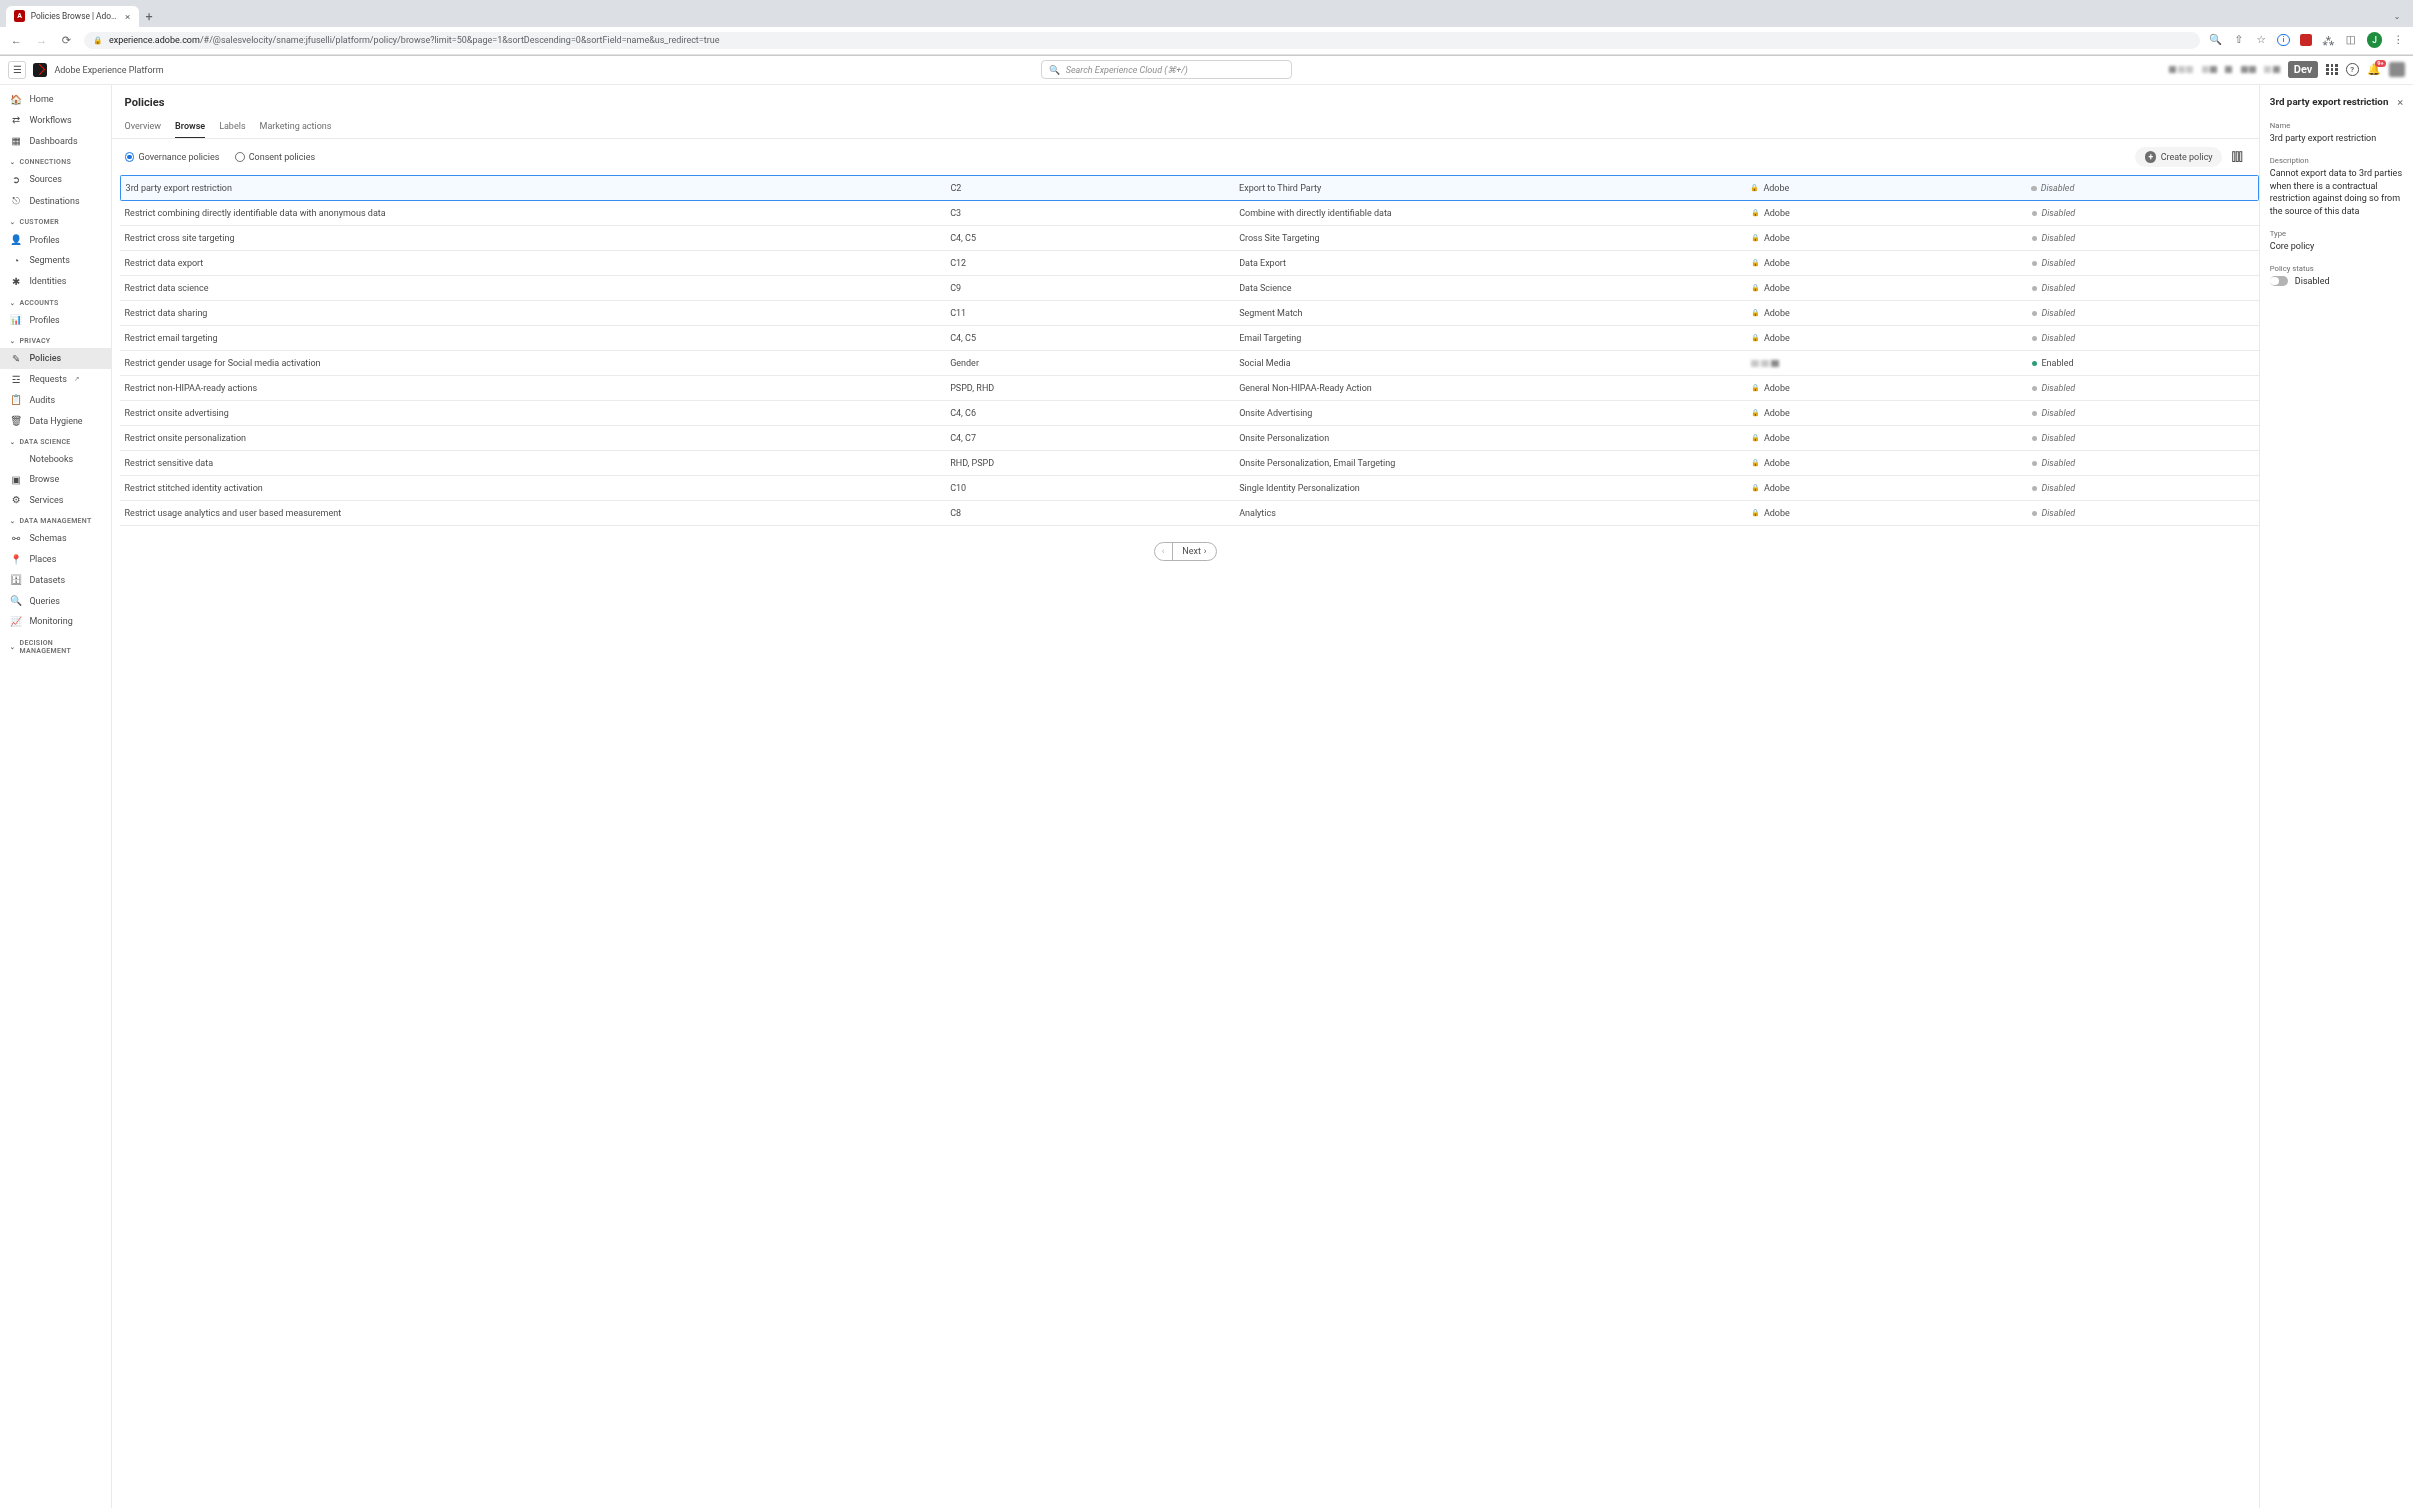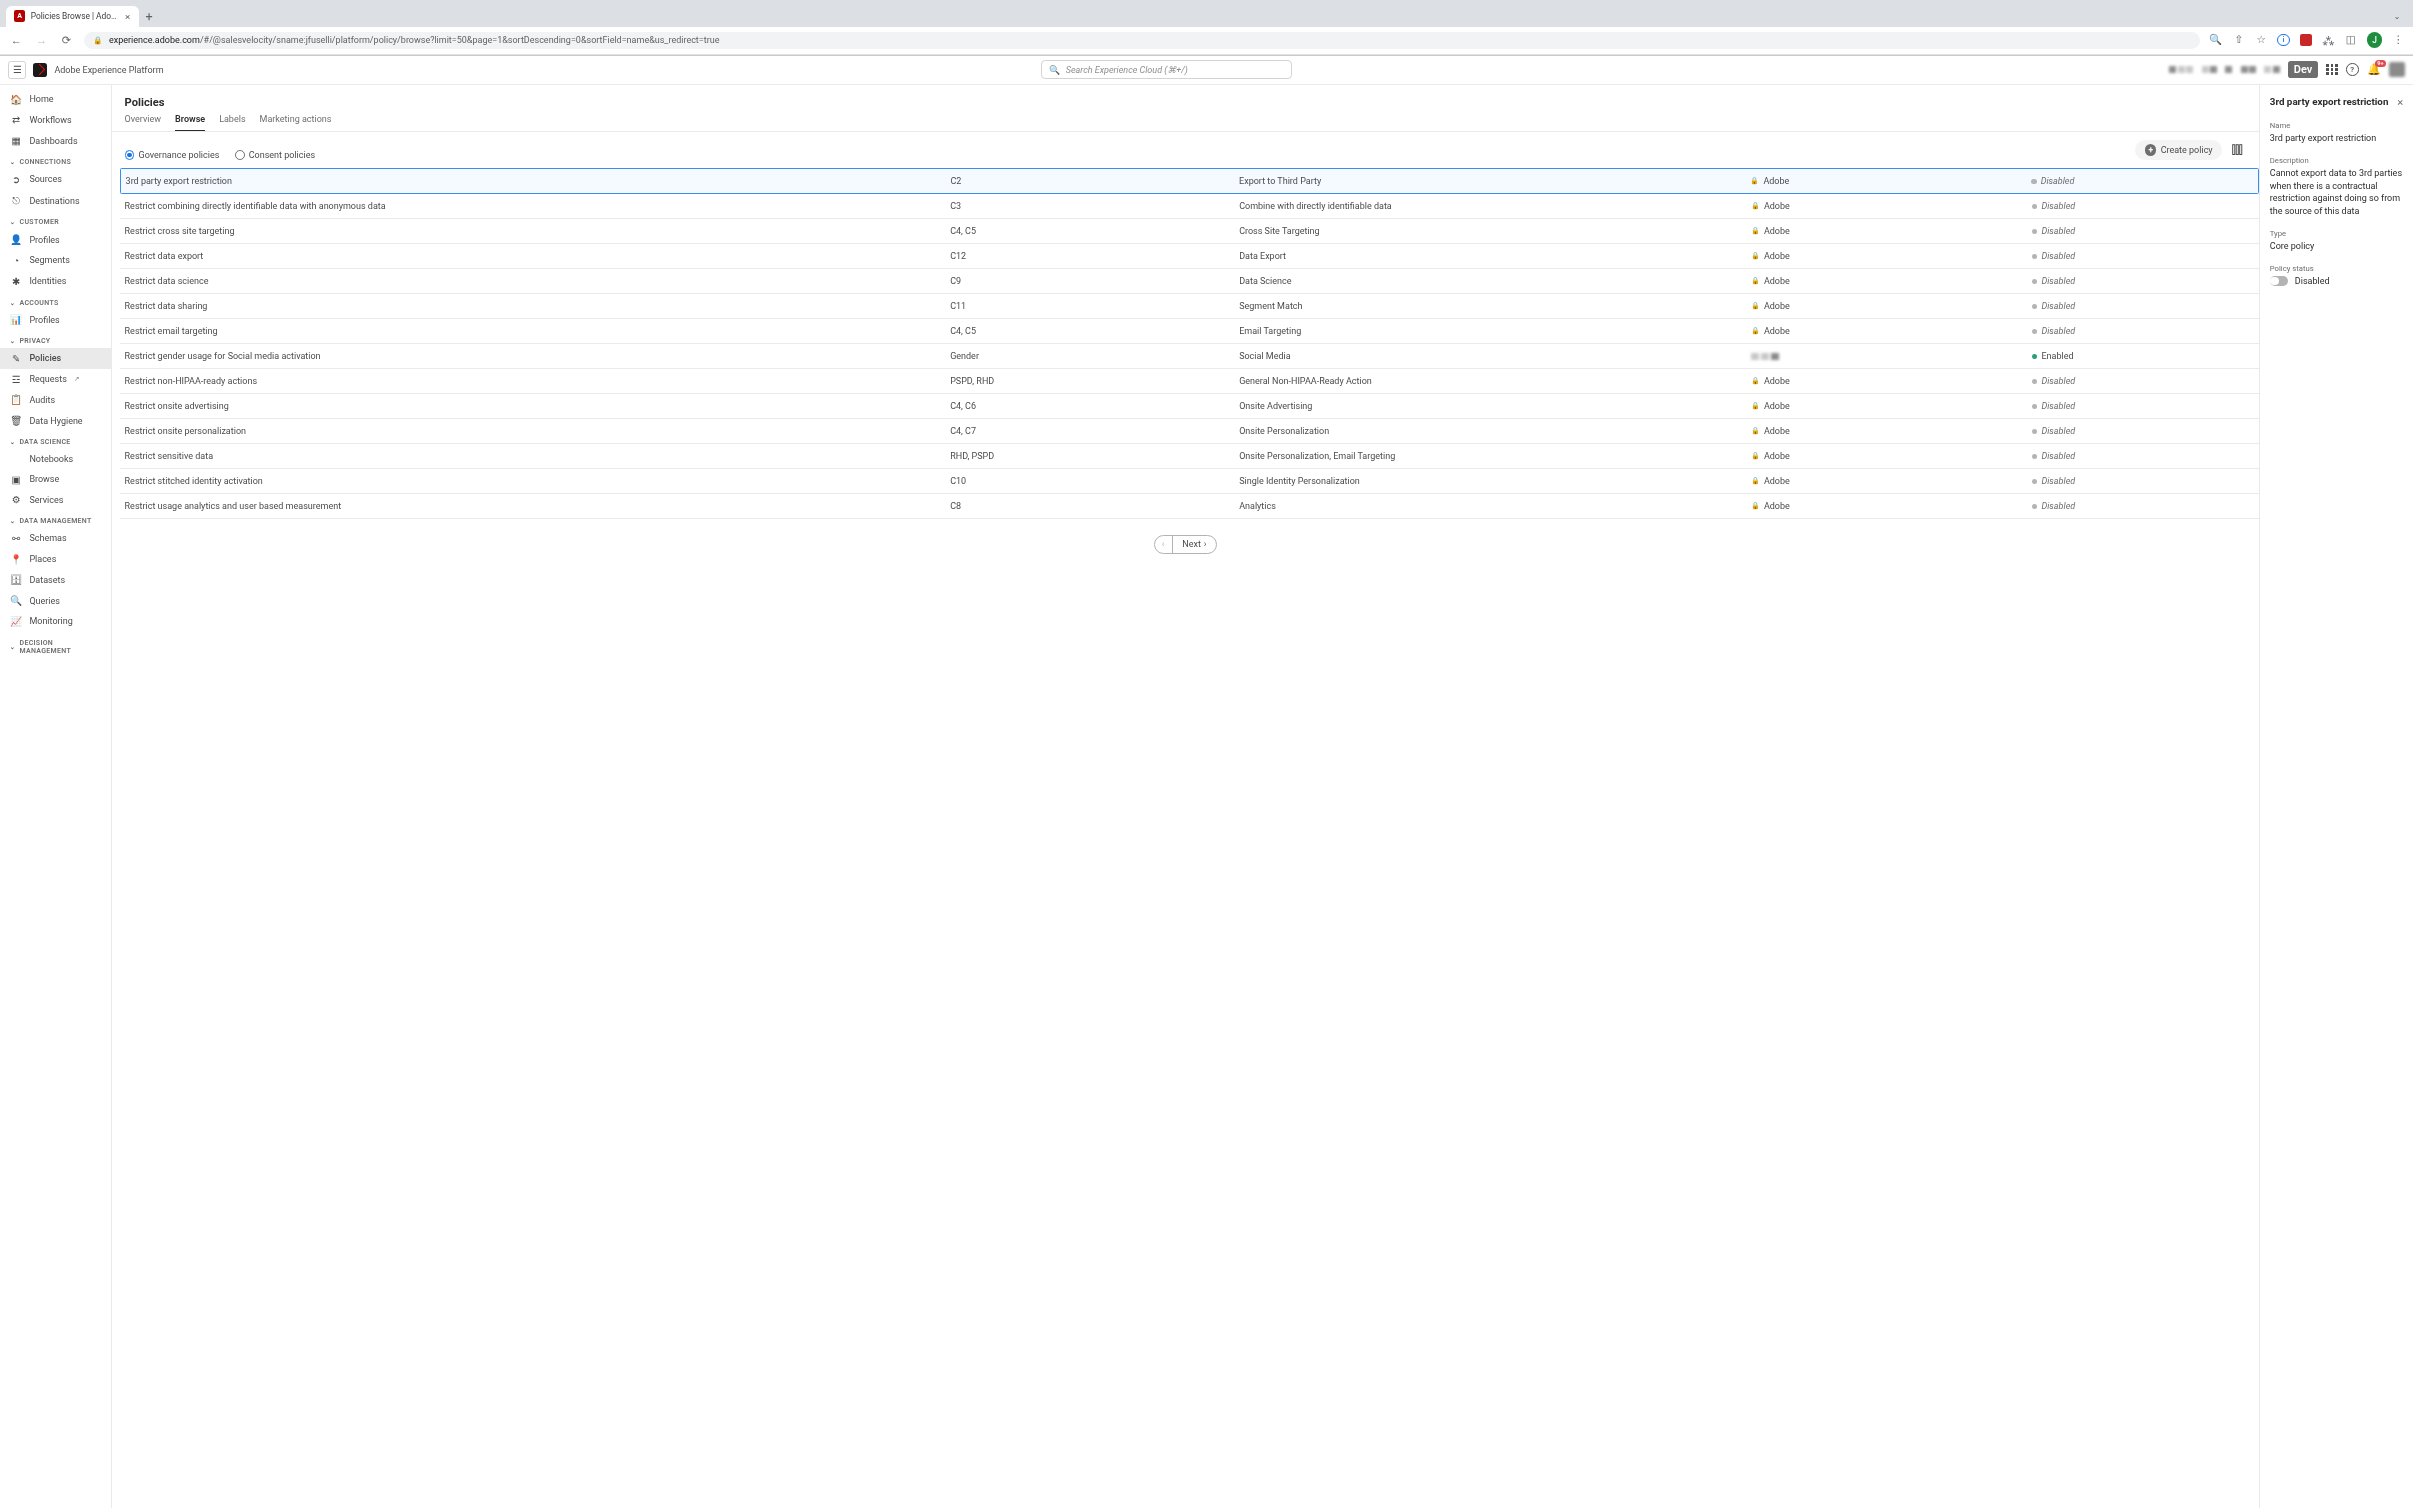--- a/index.html
+++ b/index.html
@@ -57,25 +57,25 @@
   .side-item .icn{width:12.6px;text-align:center;font-size:9.8px;color:#4b4b4b;}
   .side-group{padding:7px 7px 2.8px 9.8px;display:flex;align-items:center;gap:4.2px;font-size:7px;letter-spacing:0.3px;color:#6e6e6e;font-weight:600;cursor:pointer;}
   .side-group .chev{font-size:6.3px;}
   .ext-link{font-size:7px;opacity:0.7;}
   
   
   .main{flex:1;display:flex;overflow:hidden;}
   .content{flex:1;overflow:auto;}
   .page-head{padding:11.2px 12.6px 0 12.6px;}
   .page-title{font-size:11.2px;font-weight:700;color:#2c2c2c;}
-  .tabs{display:flex;gap:14px;border-bottom:0.7px solid #eaeaea;padding:0 12.6px;}
+  .tabs{display:flex;gap:14px;border-bottom:0.7px solid #eaeaea;padding:0 12.6px;margin-top:7px;}
   .tab-item{padding:5.6px 0;font-size:9px;color:#6e6e6e;cursor:pointer;}
   .tab-item.active{color:#2c2c2c;font-weight:600;border-bottom:1.4px solid #2c2c2c;}
   
-  .toolbar{display:flex;align-items:flex-end;padding:8.4px 12.6px;gap:21px;}
+  .toolbar{display:flex;align-items:center;padding:8.4px 12.6px;gap:21px;}
   .radio-group{display:flex;gap:15.4px;}
   .radio-item{display:flex;align-items:center;gap:4.2px;font-size:9px;color:#4b4b4b;cursor:pointer;}
   .radio{width:9.8px;height:9.8px;border:1.4px solid #6e6e6e;border-radius:50%;display:flex;align-items:center;justify-content:center;}
   .radio.sel{border-color:#1473e6;}
   .radio.sel::after{content:"";width:4.2px;height:4.2px;background:#1473e6;border-radius:50%;}
   .toolbar-right{margin-left:auto;display:flex;gap:7px;align-items:center;}
   .create-btn{display:flex;align-items:center;gap:4.2px;background:#f4f4f4;border-radius:11.2px;padding:4.2px 9.8px;font-size:9px;color:#4b4b4b;cursor:pointer;}
   .create-btn .plus{width:11.2px;height:11.2px;background:#6e6e6e;border-radius:50%;color:#fff;display:flex;align-items:center;justify-content:center;font-size:8.4px;font-weight:bold;}
   .cols-btn{width:17px;height:17px;display:flex;align-items:center;justify-content:center;font-size:10.5px;color:#4b4b4b;cursor:pointer;}
   

